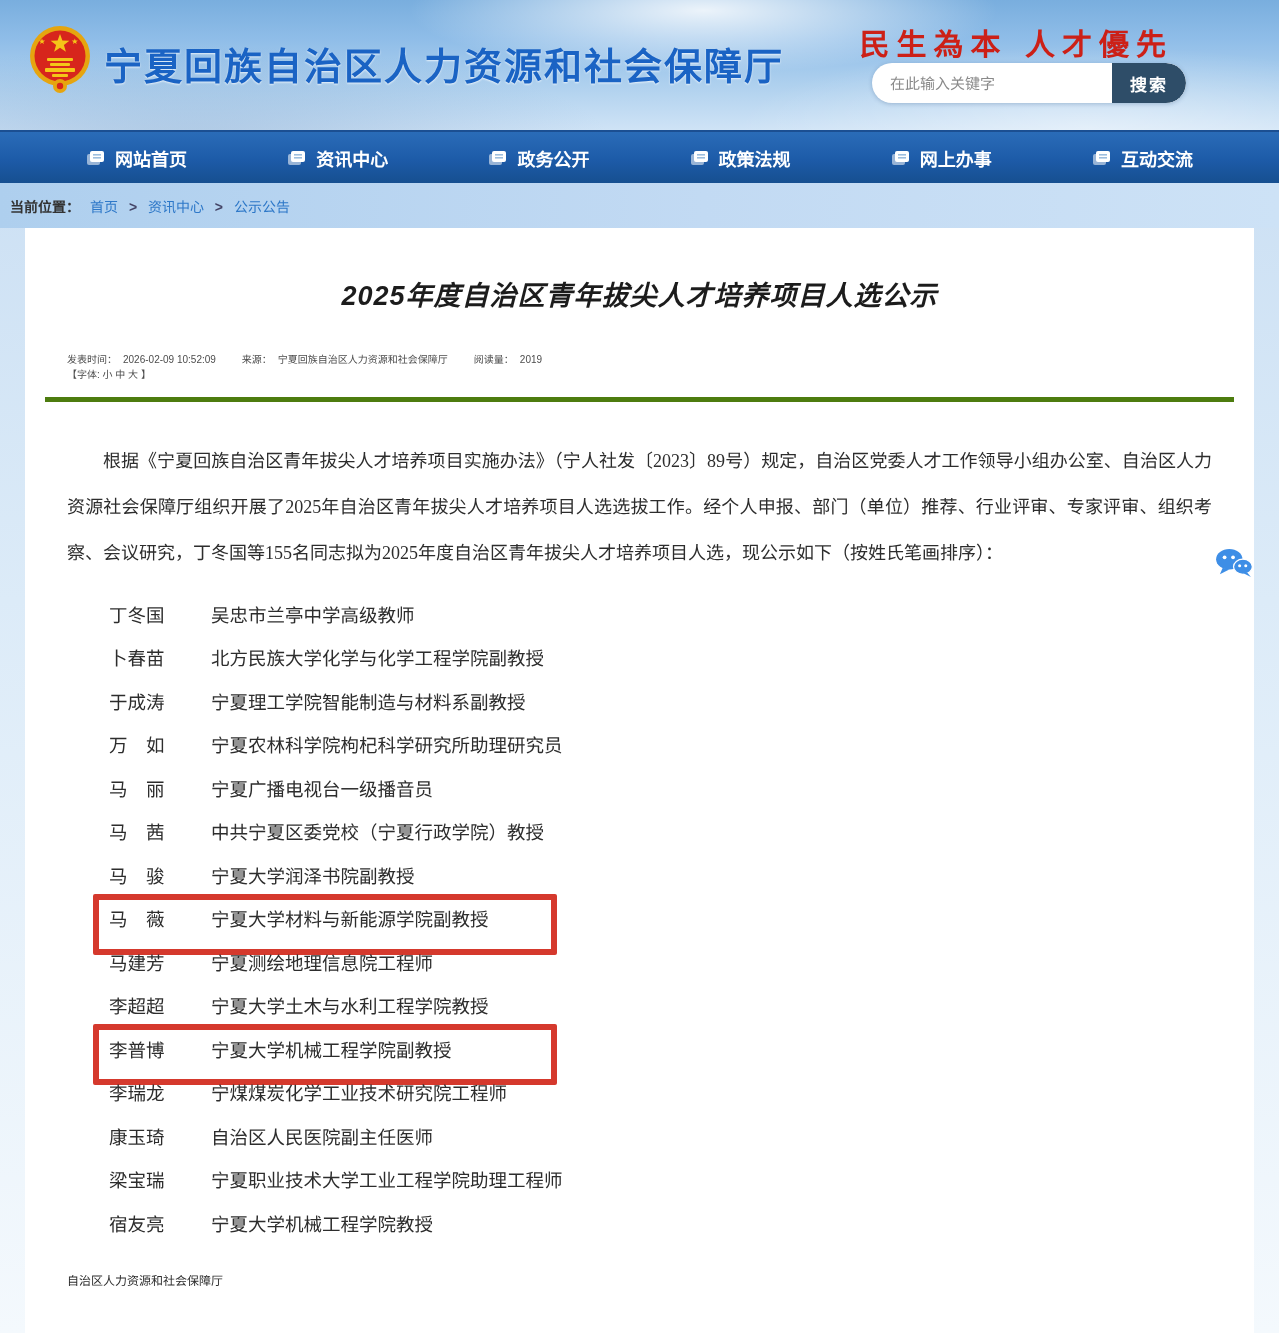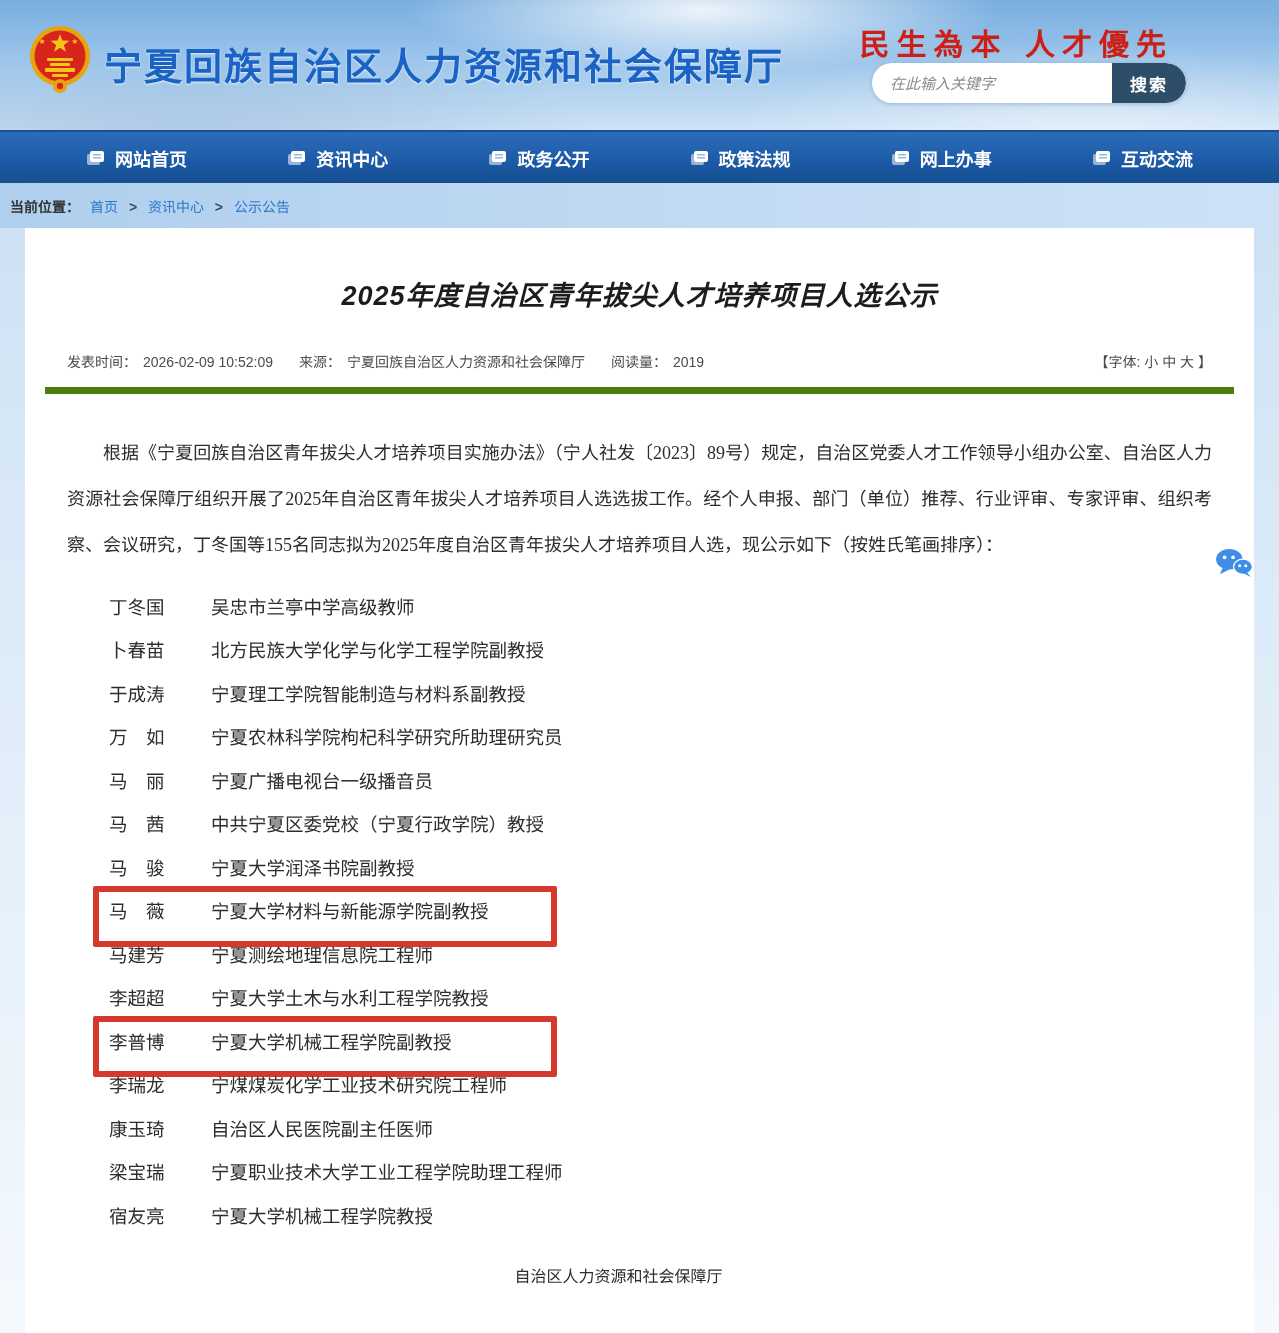--- a/index.html
+++ b/index.html
@@ -17,21 +17,21 @@
       radial-gradient(ellipse 600px 140px at 15% 110%, rgba(110,150,195,.35), rgba(255,255,255,0) 70%);
     pointer-events:none; }
   .emblem { position:absolute; left:28px; top:22px; width:64px; height:72px; }
   .site-title { position:absolute; left:104px; top:36px; font-size:38px; font-weight:bold;
     color:#1a63c4; letter-spacing:2px; text-shadow:0 1px 2px rgba(255,255,255,.75); white-space:nowrap; }
   .slogan { position:absolute; right:106px; top:20px; font-size:30px; font-weight:bold; 
     color:#cc2017; letter-spacing:7px; font-family:"DejaVu Serif","Liberation Serif",serif; white-space:nowrap; }
   .search-bar { position:absolute; right:93px; top:63px; width:314px; height:40px; background:#fff;
     border-radius:20px; display:flex; overflow:hidden; box-shadow:0 1px 4px rgba(20,60,110,.25); }
   .search-input { flex:1; border:none; outline:none; background:transparent; padding:4px 18px;
-    font-size:15px; color:#333;font-style:italic; }
+    font-size:15px; color:#333; }
   .search-input::placeholder { color:#8a8a8a; }
   .search-button { width:74px; border:none; background:#2e4d68; color:#fff; font-size:17px;
     font-weight:bold; cursor:pointer; border-radius:0 20px 20px 0; letter-spacing:2px; }
 
   
   .main-nav { display:flex; height:53px; align-items:center; padding:0 36px;
     background:linear-gradient(180deg,#2a6cb8 0%,#1d5ba8 55%,#164f90 100%);
     border-top:2px solid #1b4f92; }
   .nav-item { flex:1; display:flex; align-items:center; justify-content:center; gap:10px;
     color:#fff; font-size:18px; font-weight:bold; cursor:pointer; white-space:nowrap; }
@@ -43,39 +43,39 @@
   .bc-label { color:#333; font-weight:bold; margin-right:10px; }
   .bc-link { color:#2e78c8; text-decoration:none; cursor:pointer; }
   .bc-sep { color:#43engage; color:#446; margin:0 7px; font-weight:bold; }
 
   
   .content-card { position:relative; margin:0 25px; background:#fff; min-height:1105px;
     padding:46px 20px 30px; }
   .article-title { text-align:center; font-size:27px; font-weight:bold; color:#1c1c1c;
     letter-spacing:1px; margin-bottom:38px;font-style:italic; }
   .meta-row { display:flex; justify-content:space-between; padding:0 22px 16px;
-    border-bottom:7px solid #4d7c0f; font-size:14px; color:#4c4c4c; }
+    border-bottom:5px solid #4d7c0f; font-size:10px; color:#4c4c4c;flex-direction:column; }
   .meta-left span { margin-right:6px; }
   .meta-gap { display:inline-block; width:14px; }
   .font-size-widget { color:#4c4c4c; cursor:pointer; white-space:nowrap; }
 
   .article-body { padding:6px 22px 0; font-family:"Liberation Serif","DejaVu Serif",serif; }
   .lead-paragraph { margin-top:30px; font-size:18px; line-height:46px; color:#2d2d2d;
     text-indent:2em; text-align:justify; }
 
   .person-list { list-style:none; margin-top:16px; padding-left:42px; }
   .person-row { position:relative; height:43.5px; display:flex; align-items:center;
     font-size:18.5px; color:#2d2d2d; }
   .person-name { display:inline-block; min-width:76px; white-space:pre; }
   .person-title { margin-left:26px; white-space:nowrap; }
   .person-row.highlighted::before { content:""; position:absolute; left:-16px; top:-3px;
     width:452px; height:49px; border:6px solid #d5392d; border-radius:2px; pointer-events:none; }
 
-  .signature-block { margin-top:26px; padding-right:42px; text-align:center;
-    font-family:"Liberation Serif","DejaVu Serif",serif; font-size:16px; color:#2d2d2d; }
+  .signature-block { margin-top:26px; padding-right:42px; text-align:left;
+    font-family:"Liberation Serif","DejaVu Serif",serif; font-size:12px; color:#2d2d2d; }
 
   
   .float-sidebar { position:absolute; right:20px; top:543px; width:44px; display:flex;
     align-items:center; gap:25px; }
   .sb-icon { width:38px; height:36px; display:flex; align-items:center; justify-content:center;
     cursor:pointer; }
   .badge { width:39px; height:39px; border-radius:7px; display:flex; flex-direction:column;
     align-items:flex-end; justify-content:center; color:#fff; font-size:11px; font-weight:bold;
     line-height:13px; cursor:pointer; text-align:center;padding-left:24px; }
   .my-ningxia { background:linear-gradient(180deg,#c29a64,#a27944); }

